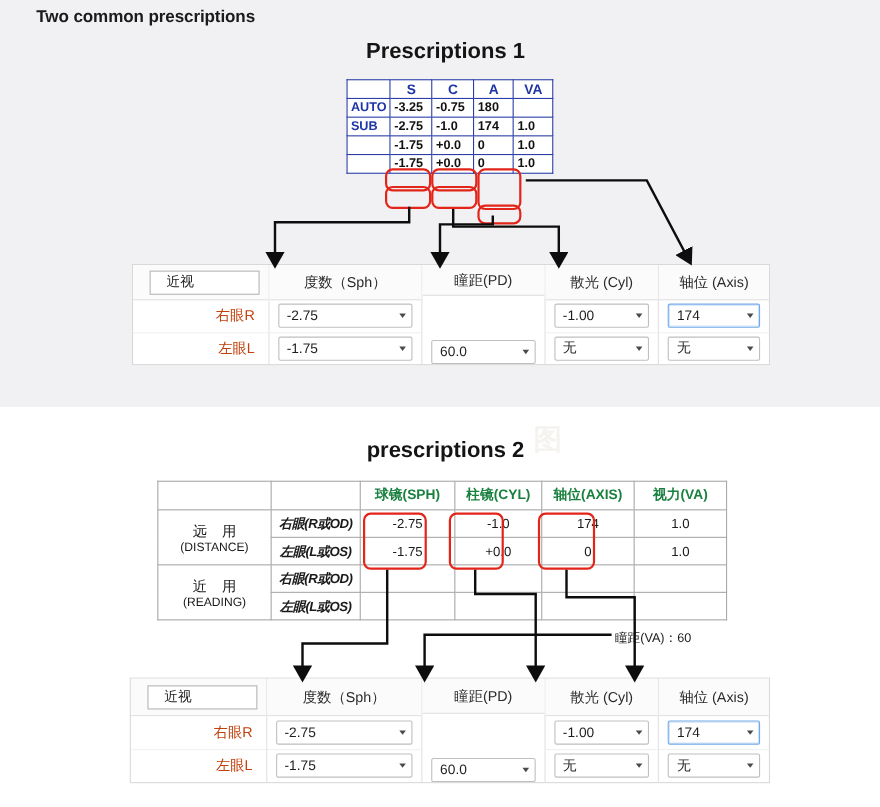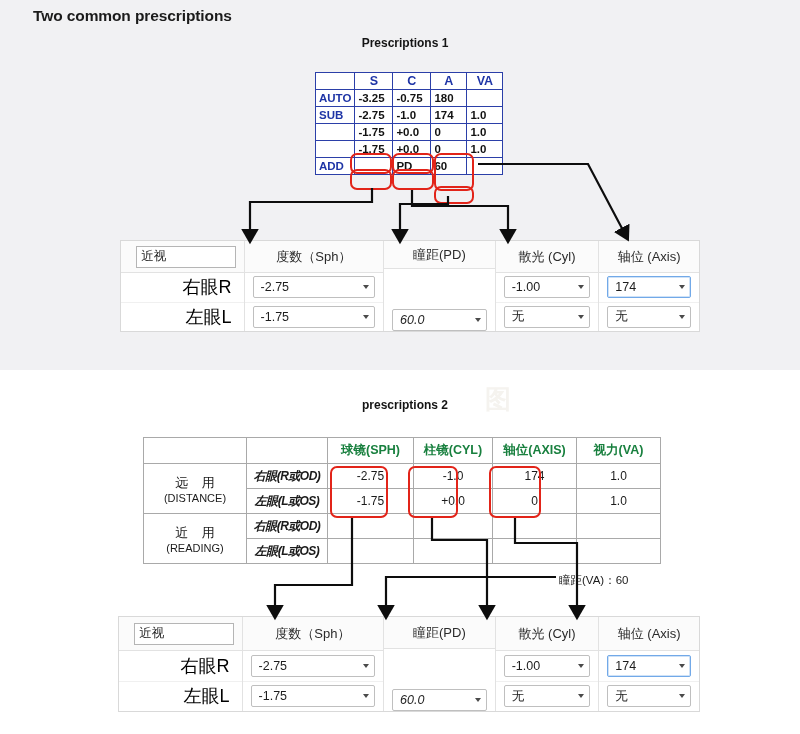--- a/index.html
+++ b/index.html
@@ -25,21 +25,21 @@
   
   .page-title {
     position:absolute; left:33px; top:7px;
     font-size:15.5px; font-weight:bold; color:#1b1b1b;
     letter-spacing:-0.1px;
   }
 
   
   .sec-title {
     position:absolute; text-align:center;
-    font-size:12px; font-weight:bold; color:#141414;
+    font-size:20px; font-weight:bold; color:#141414;
   }
   #title1 { left:260px; top:36px; width:290px; }
   #title2 { left:260px; top:398px; width:290px; }
 
   .watermark {
     position:absolute; left:485px; top:382px;
     font-size:26px; color:#f5f3ef; font-weight:bold;
     user-select:none;
   }
 
@@ -104,21 +104,21 @@
     height:32px; display:flex; align-items:center; justify-content:center;
     font-size:13px; color:#2a2a2a; border-bottom:1px solid #e2e2e2;
     background:#fbfbfb;
   }
   #form2 .fhead { height:34px; }
   .fcell {
     flex:1; display:flex; align-items:center; padding:0 8px;
     border-bottom:1px solid #f0f0f0;
   }
   .fcell:last-child { border-bottom:none; }
-  .fcell.rowlabel { justify-content:flex-end; font-size:18px; color:#000000; padding-right:12px; }
+  .fcell.rowlabel { justify-content:flex-end; font-size:13px; color:#c2410c; padding-right:12px; }
 
   
   .sel {
     position:relative;
     border:1px solid #bfbfbf;
     background:#ffffff;
     border-radius:2px;
     height:22px;
     width:100%;
     display:flex; align-items:center;
@@ -129,24 +129,24 @@
   .sel .carret {
     position:absolute; right:5px; top:50%; margin-top:-2px;
     width:0; height:0;
     border-left:3.5px solid transparent;
     border-right:3.5px solid transparent;
     border-top:4.5px solid #4a4a4a;
   }
   .sel-head {
     height:22px; width:100px; margin-left:8px;
     border:1px solid #b5b5b5; background:#fff;
-    display:flex; align-items:center; padding:0 16px 0 4px;
+    display:flex; align-items:center; padding:0 16px 0 14px;
     font-size:12.5px; position:relative; color:#1d1d1d;
   }
-  .pdwrap { flex:1; display:flex; align-items:center; padding:0 8px;font-style:italic; }
+  .pdwrap { flex:1; display:flex; align-items:center; padding:0 8px; }
 
   
   .rx2 {
     position:absolute; left:143px; top:437px;
     border-collapse:collapse;
     background:#ffffff;
     font-size:12px;
   }
   .rx2 td {
     border:1px solid #a9a9a9;
@@ -216,27 +216,20 @@
     <td class="c-a">0</td>
     <td class="c-va">1.0</td>
   </tr>
   <tr>
     <td class="lbl"></td>
     <td class="c-s">-1.75</td>
     <td class="c-c">+0.0</td>
     <td class="c-a">0</td>
     <td class="c-va">1.0</td>
   </tr>
-  <tr>
-    <td class="lbl">ADD</td>
-    <td class="c-s"></td>
-    <td class="c-c">PD</td>
-    <td class="c-a">60</td>
-    <td class="c-va"></td>
-  </tr>
 </tbody>
   </table>
 
 <div class="hl" style="left:350px; top:153px; width:42px; height:21px;"></div>
 <div class="hl" style="left:350px; top:169px; width:42px; height:21px;"></div>
 <div class="hl" style="left:392px; top:153px; width:42px; height:21px;"></div>
 <div class="hl" style="left:392px; top:169px; width:42px; height:21px;"></div>
 <div class="hl" style="left:434px; top:153px; width:40px; height:38px;"></div>
 <div class="hl" style="left:434px; top:186px; width:40px; height:18px;"></div>
 

